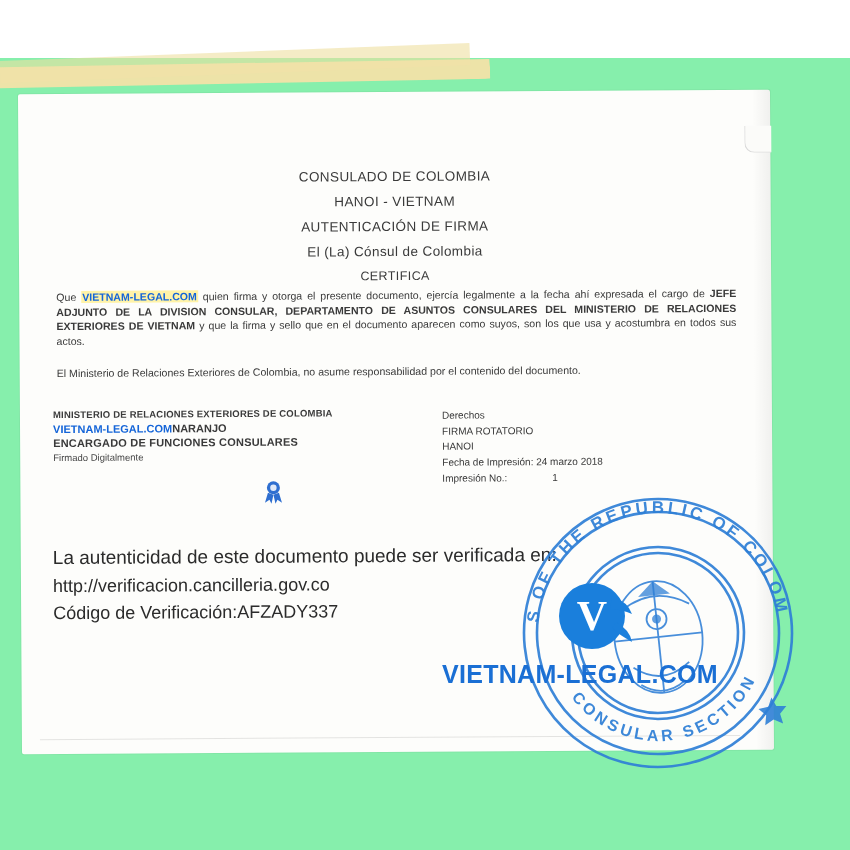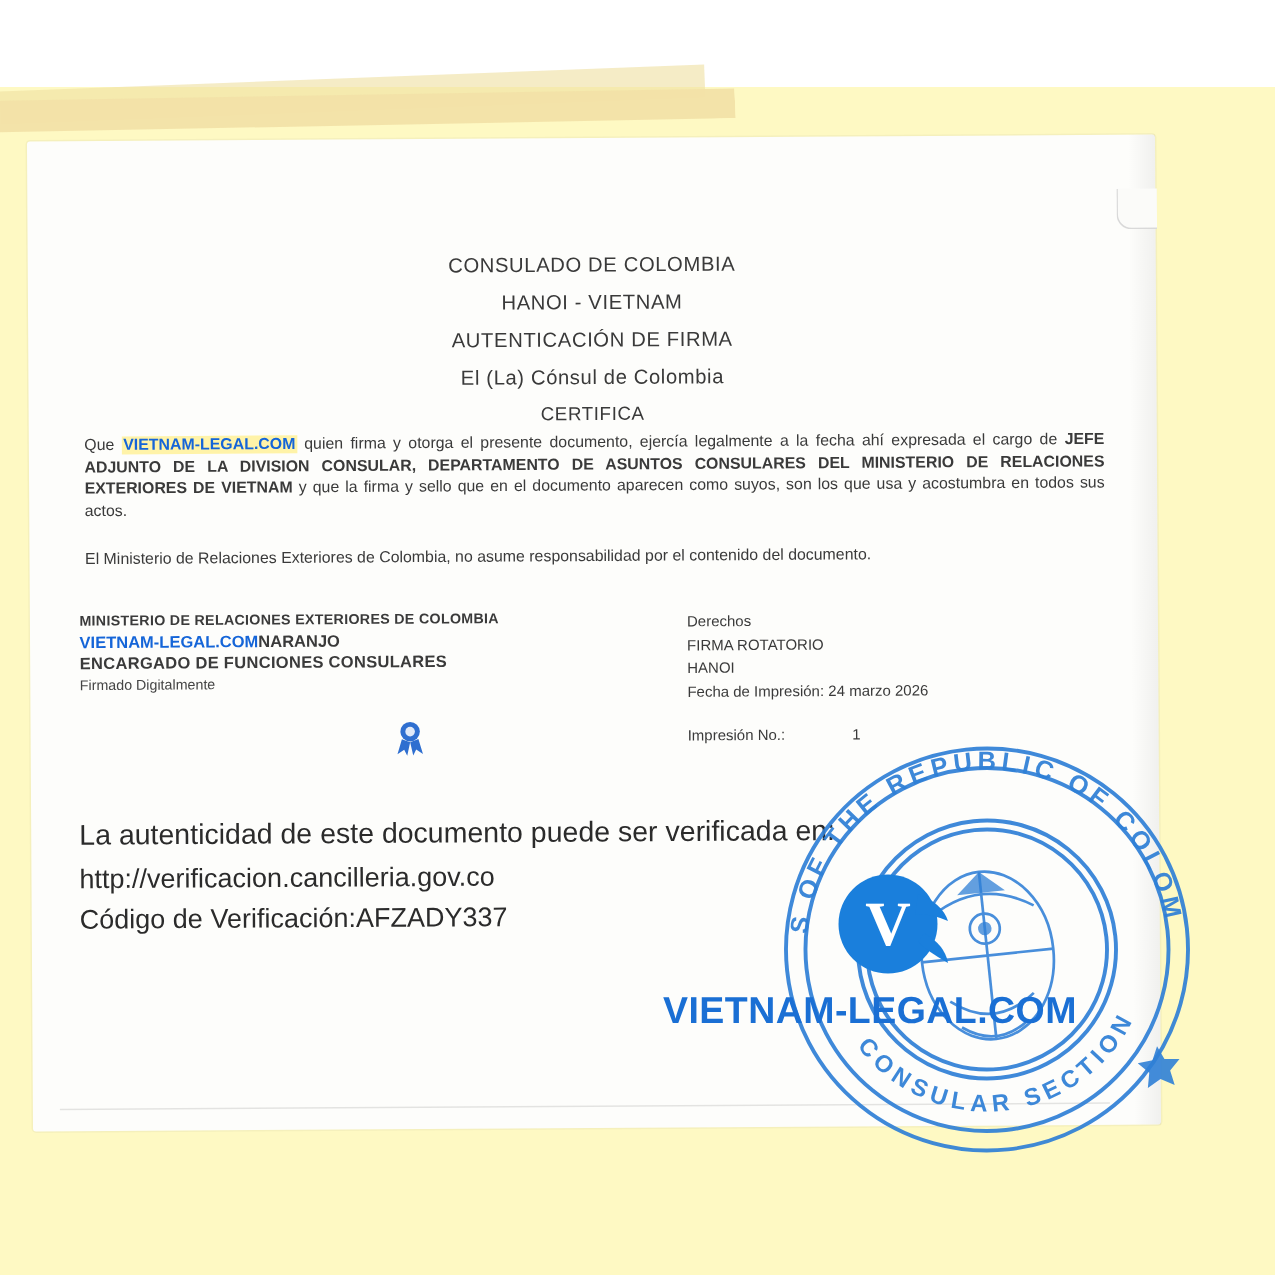--- a/index.html
+++ b/index.html
@@ -4,21 +4,21 @@
 <style>
   html, body {
     margin: 0;
     padding: 0;
     background: #ffffff;
   }
   #page {
     position: relative;
     width: 850px;
     height: 850px;
-    background: #fef9c3;
+    background: #86efac;
     overflow: hidden;
     font-family: "Liberation Sans", sans-serif;
     color: #2b2b2b;
   }
 
   
   .sheet {
     position: absolute;
     left: 20px;
     top: 92px;
@@ -160,28 +160,28 @@
   }
   .signer .l4 {
     font-size: 9.5px;
     color: #444;
     margin-top: 3px;
   }
 
   
   .fees {
     position: absolute;
-    left: 438px;
+    left: 422px;
     top: 316px;
     font-size: 10px;
     line-height: 15.5px;
     color: #3a3a3a;
   }
   .fees .imp {
-    margin-top: 14px;
+    margin-top: 1px;
   }
   .fees .imp .num {
     display: inline-block;
     margin-left: 42px;
   }
 
   
   .seal-glyph {
     position: absolute;
     left: 238px;
@@ -299,21 +299,21 @@
           <path d="M20.5 14 L23.5 24 L19 21 L17 25 L15 16 Z" fill="#2f6fd0"></path>
         </svg>
       </div>
 
       <div class="fees">
         <div>Derechos</div>
         <div>FIRMA ROTATORIO</div>
         <div>HANOI</div>
         <div>
           <span>Fecha de Impresión:</span>
-          <span>24 marzo 2026</span>
+          <span>24 marzo 2018</span>
         </div>
         <div class="imp">
           <span>Impresión No.:</span>
           <span class="num">1</span>
         </div>
       </div>
 
       <div class="verify">
         <div class="v1">La autenticidad de este documento puede ser verificada en:</div>
         <div class="v2">http://verificacion.cancilleria.gov.co</div>

